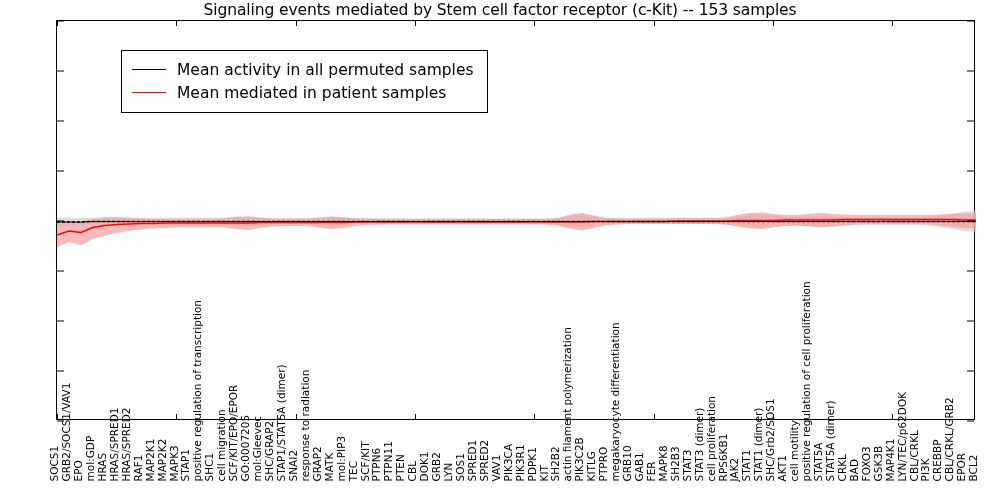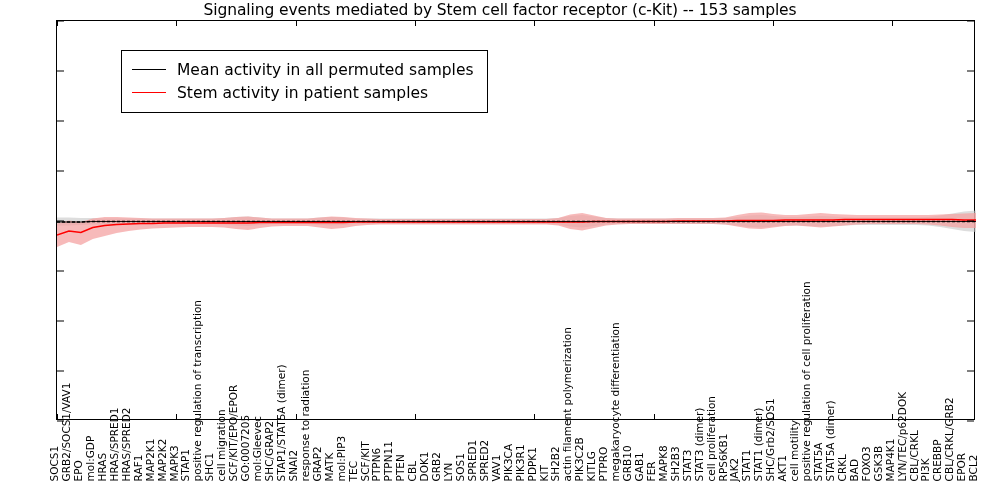--- a/index.html
+++ b/index.html
@@ -73,21 +73,21 @@
         </g>
     </svg>
 
     <div id="legend">
       <div class="legend-row">
         <span class="legend-swatch"></span>
         <span class="legend-text">Mean activity in all permuted samples</span>
       </div>
       <div class="legend-row">
         <span class="legend-swatch red"></span>
-        <span class="legend-text">Stem activity in patient samples</span>
+        <span class="legend-text">Mean mediated in patient samples</span>
       </div>
     </div>
   <div class="ytick-mark" style="top: 0px;"></div>
       <div class="ytick-mark right" style="top: 0px;"></div>
       <div class="ytick-mark" style="top: 50px;"></div>
       <div class="ytick-mark right" style="top: 50px;"></div>
       <div class="ytick-mark" style="top: 100px;"></div>
       <div class="ytick-mark right" style="top: 100px;"></div>
       <div class="ytick-mark" style="top: 150px;"></div>
       <div class="ytick-mark right" style="top: 150px;"></div>

